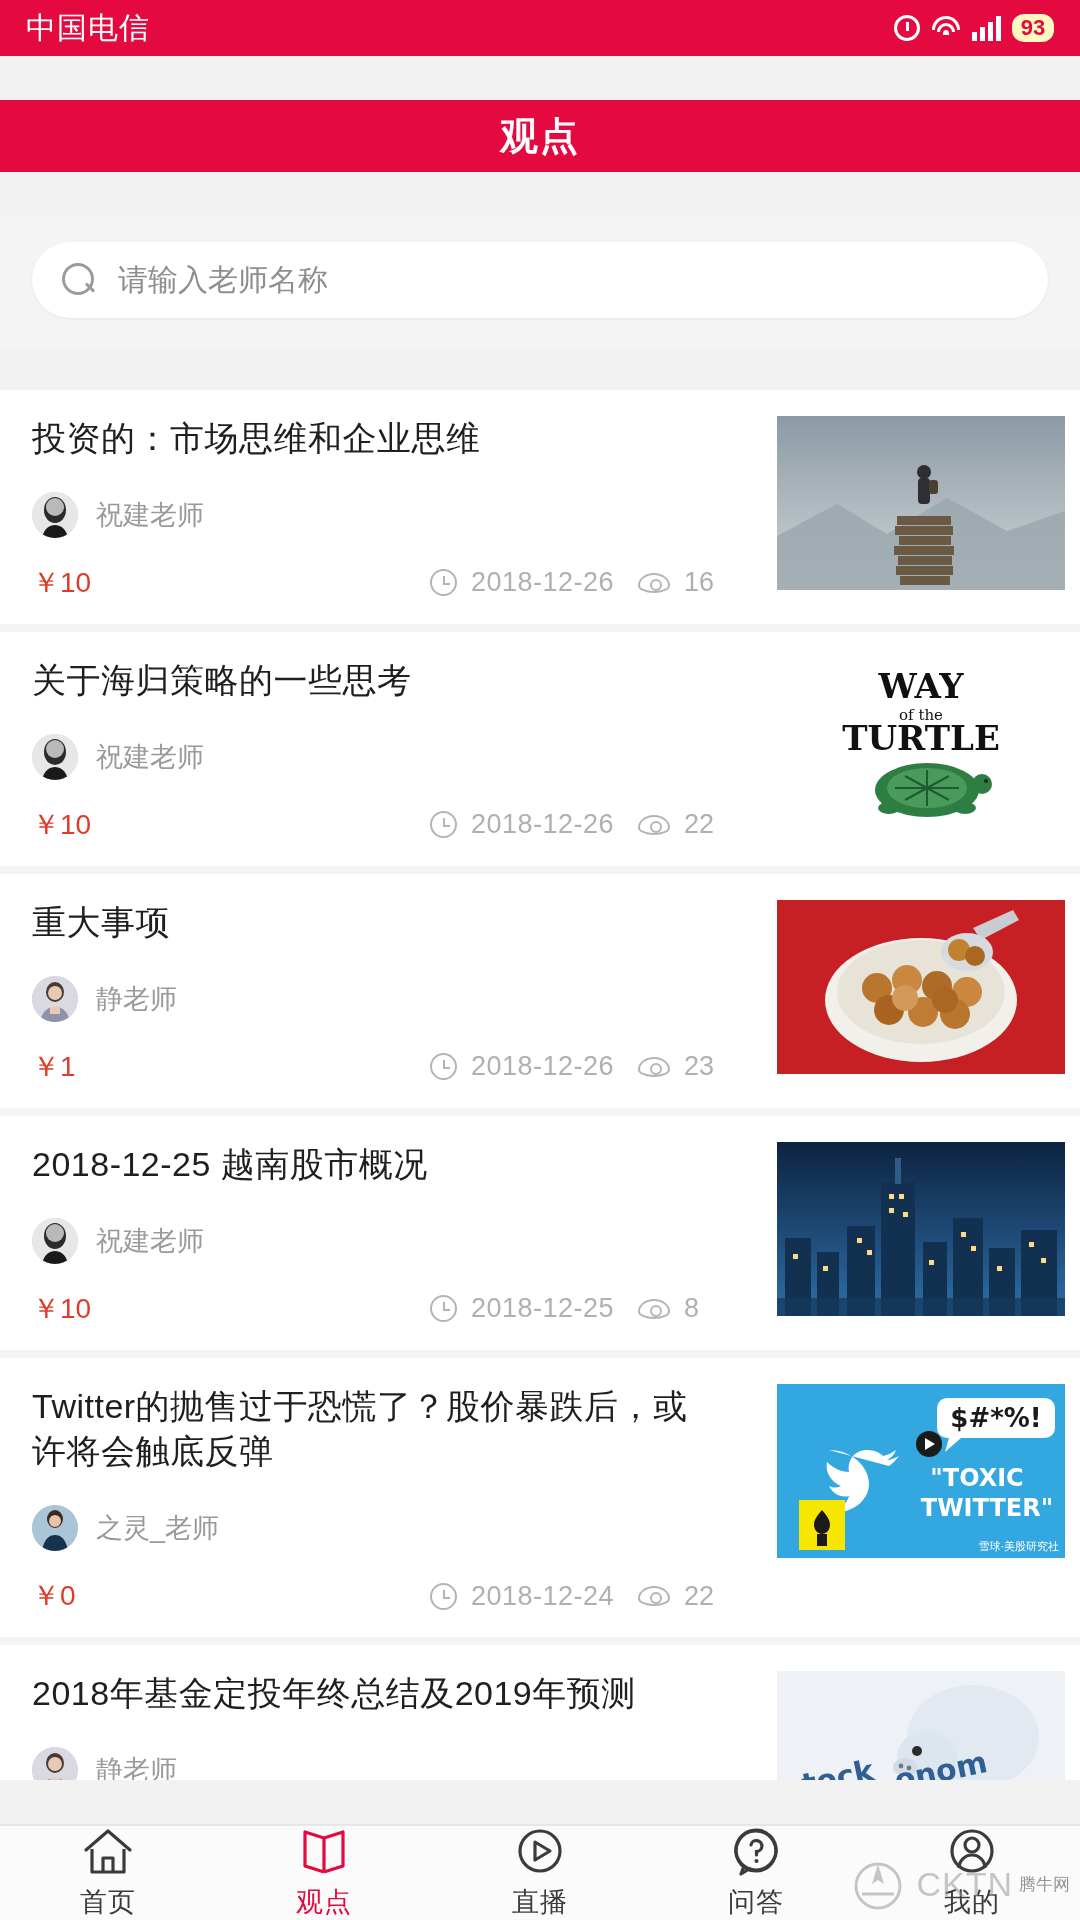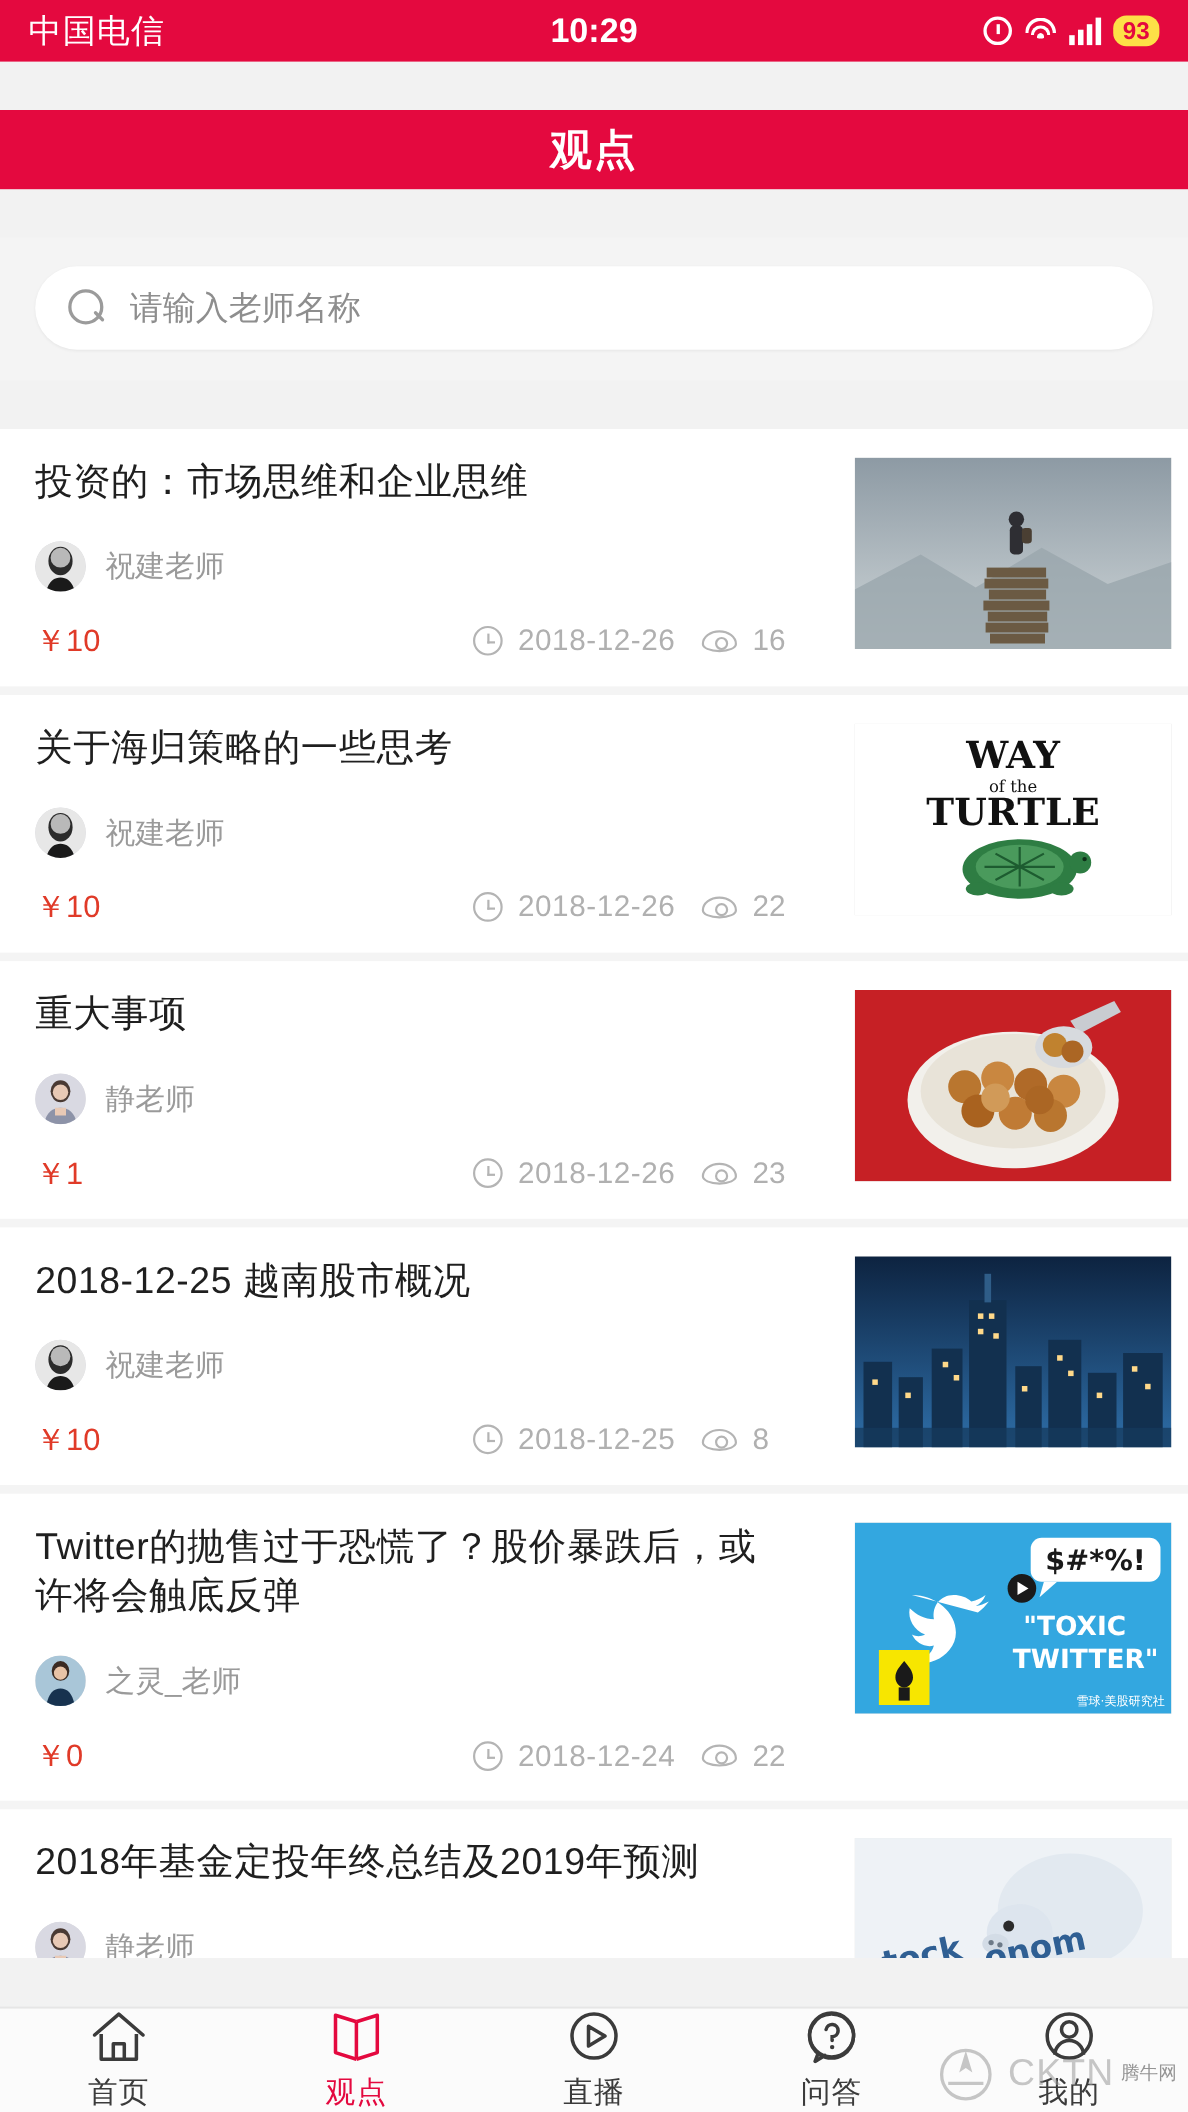--- a/index.html
+++ b/index.html
@@ -40,21 +40,21 @@
                   border-radius: 50% 50% 0 0 / 100% 100% 0 0; }
   .ic-wifi span:nth-child(1){ width: 28px; height: 14px; top: 0; }
   .ic-wifi span:nth-child(2){ width: 18px; height: 9px;  top: 7px; }
   .ic-wifi span:nth-child(3){ width: 7px;  height: 5px;  top: 14px; background: #fff; border-radius: 50% 50% 0 0 / 100% 100% 0 0;}
   .ic-sig { display: flex; align-items: flex-end; gap: 3px; height: 26px; }
   .ic-sig i { width: 5px; background: #fff; display: block; }
   .ic-sig i:nth-child(1){ height: 9px; }
   .ic-sig i:nth-child(2){ height: 14px; }
   .ic-sig i:nth-child(3){ height: 19px; }
   .ic-sig i:nth-child(4){ height: 25px; }
-  .ic-batt { background:#fde047; color:#e4093f; font-size: 22px; font-weight: 700;
+  .ic-batt { background:#fef9c3; color:#e4093f; font-size: 22px; font-weight: 700;
              border-radius: 12px; padding: 1px 5px; min-width: 42px; text-align:center; }
 
   
   .titlebar {
     background: #e4093f;
     height: 72px;
     display: flex; align-items: center; justify-content: center;
     flex: 0 0 auto;
   }
   .titlebar .title { color: #fff; font-size: 38px; font-weight: 700; letter-spacing: 2px; }
@@ -153,21 +153,20 @@
   .wm-text { font-size: 34px; color: #9a9a9a; font-weight: 400; letter-spacing: 1px; }
   .wm-sub  { font-size: 17px; color: #404040; }
 </style>
 </head>
 <body>
 
 <div id="app">
 
   <div class="statusbar">
     <span class="carrier">中国电信</span>
-    <span class="clock">10:29</span>
     <span class="sysicons">
       <span class="ic-alarm"></span>
       <span class="ic-wifi">
           <span></span>
           <span></span>
           <span></span>
         </span>
       <span class="ic-sig">
           <i></i>
           <i></i>

